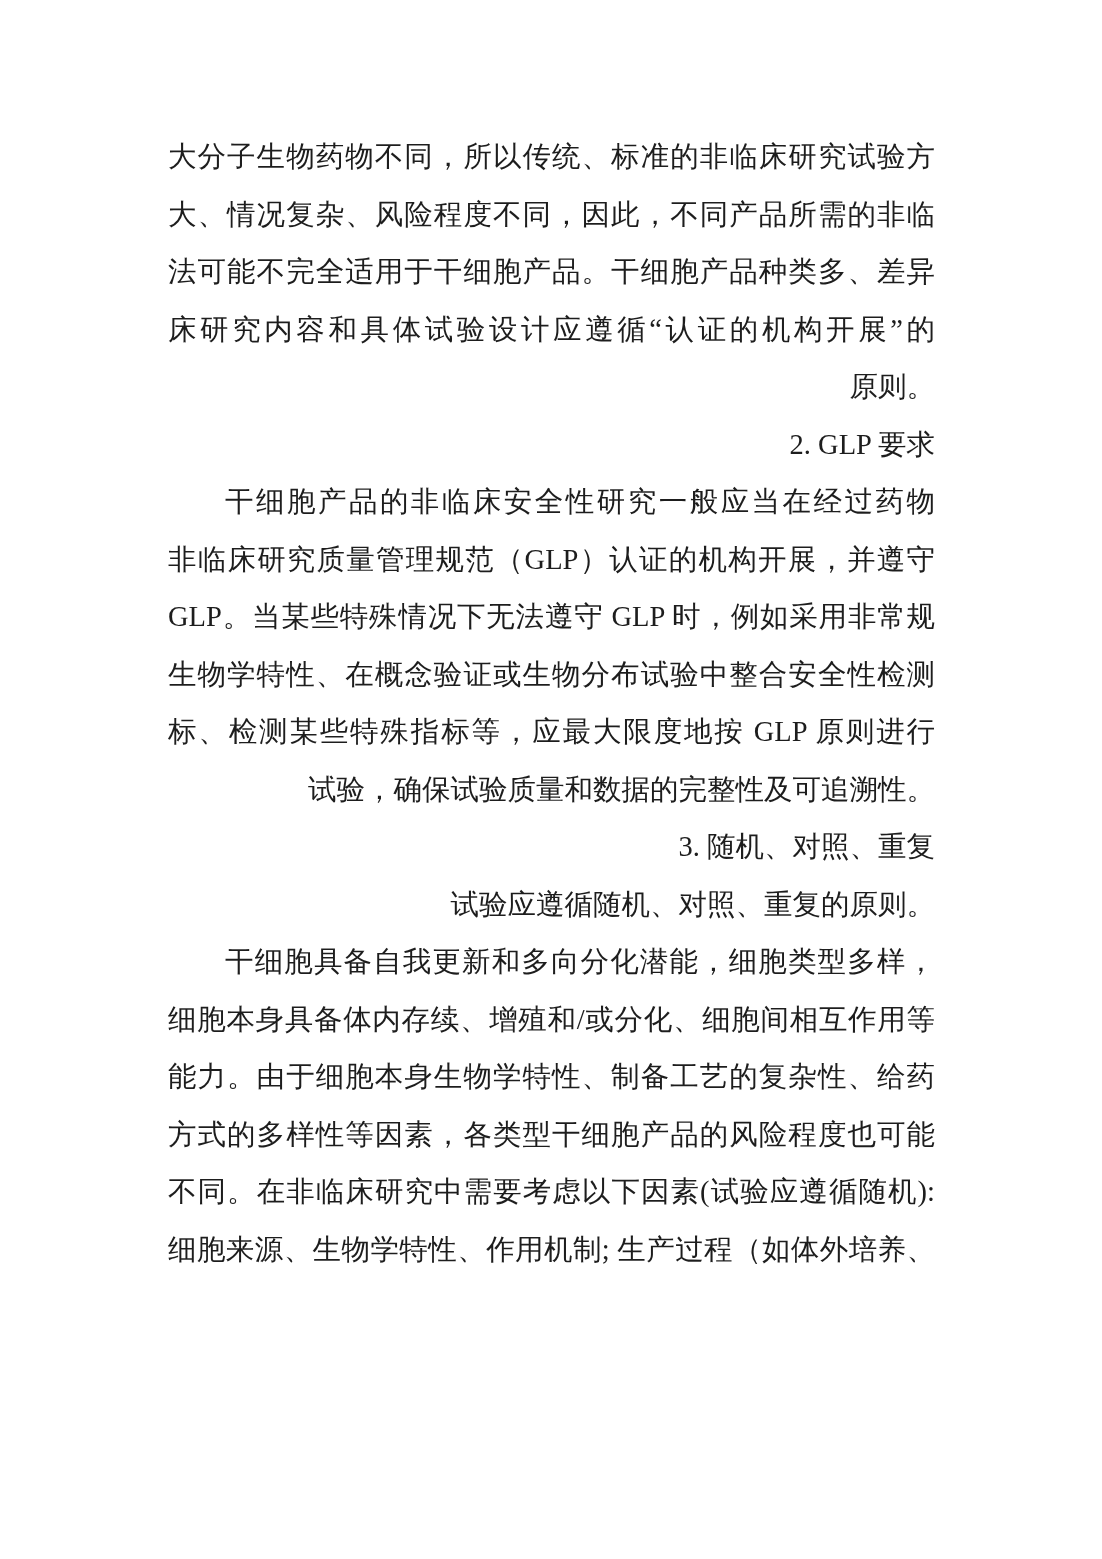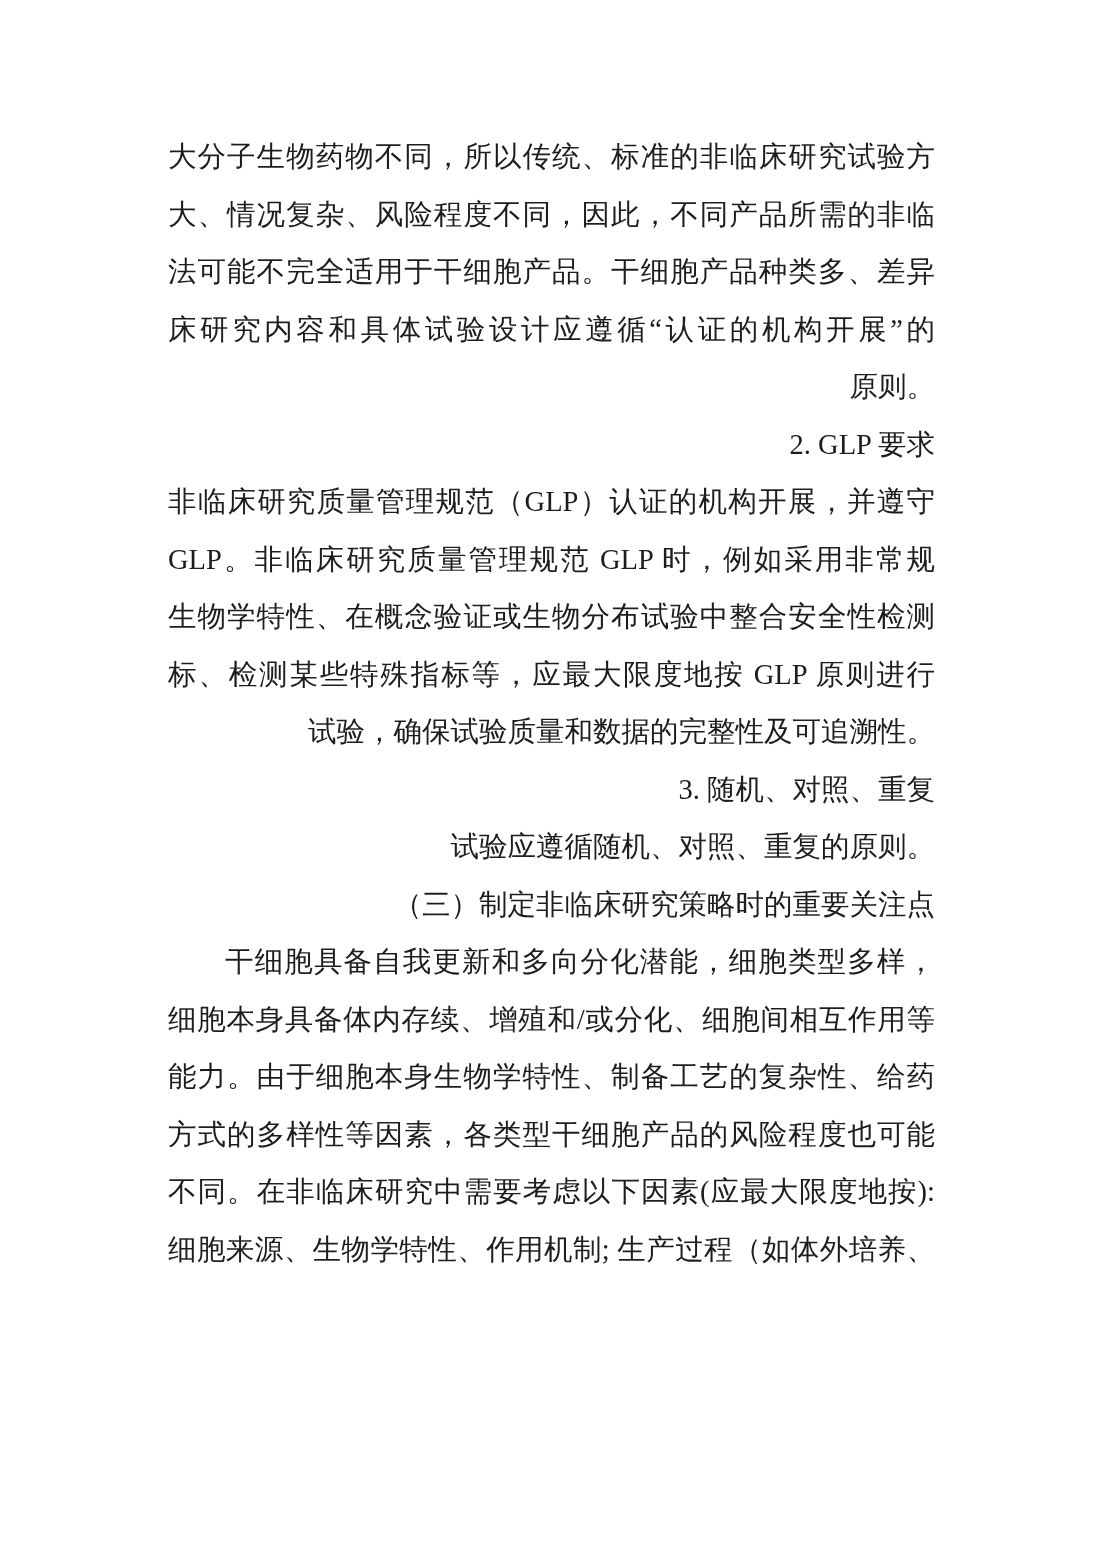--- a/index.html
+++ b/index.html
@@ -64,32 +64,32 @@
 <body>
 
 <div class="page">
   <div class="text-block">
     <div class="line j">大分子生物药物不同，所以传统、标准的非临床研究试验方</div>
     <div class="line j">大、情况复杂、风险程度不同，因此，不同产品所需的非临</div>
     <div class="line j">法可能不完全适用于干细胞产品。干细胞产品种类多、差异</div>
     <div class="line j">床研究内容和具体试验设计应遵循“认证的机构开展”的</div>
     <div class="line">原则。</div>
     <div class="line ind">2. GLP 要求</div>
+    <div class="line ind j">干细胞产品的非临床安全性研究一般应当在经过药物</div>
     <div class="line j">非临床研究质量管理规范（GLP）认证的机构开展，并遵守</div>
-    <div class="line j">GLP。非临床研究质量管理规范 GLP 时，例如采用非常规</div>
+    <div class="line j">GLP。当某些特殊情况下无法遵守 GLP 时，例如采用非常规</div>
     <div class="line j">生物学特性、在概念验证或生物分布试验中整合安全性检测指</div>
     <div class="line j">标、检测某些特殊指标等，应最大限度地按 GLP 原则进行</div>
     <div class="line">试验，确保试验质量和数据的完整性及可追溯性。</div>
     <div class="line ind">3. 随机、对照、重复</div>
     <div class="line ind">试验应遵循随机、对照、重复的原则。</div>
-    <div class="line ind">（三）制定非临床研究策略时的重要关注点</div>
     <div class="line ind j">干细胞具备自我更新和多向分化潜能，细胞类型多样，</div>
     <div class="line j">细胞本身具备体内存续、增殖和/或分化、细胞间相互作用等</div>
     <div class="line j">能力。由于细胞本身生物学特性、制备工艺的复杂性、给药</div>
     <div class="line j">方式的多样性等因素，各类型干细胞产品的风险程度也可能</div>
-    <div class="line j">不同。在非临床研究中需要考虑以下因素(应最大限度地按):</div>
+    <div class="line j">不同。在非临床研究中需要考虑以下因素(试验应遵循随机):</div>
     <div class="line j">细胞来源、生物学特性、作用机制; 生产过程（如体外培养、</div>
   </div>
 
   <div class="footer">
     <span>3</span>
   </div>
 </div>
 
 </body></html>

